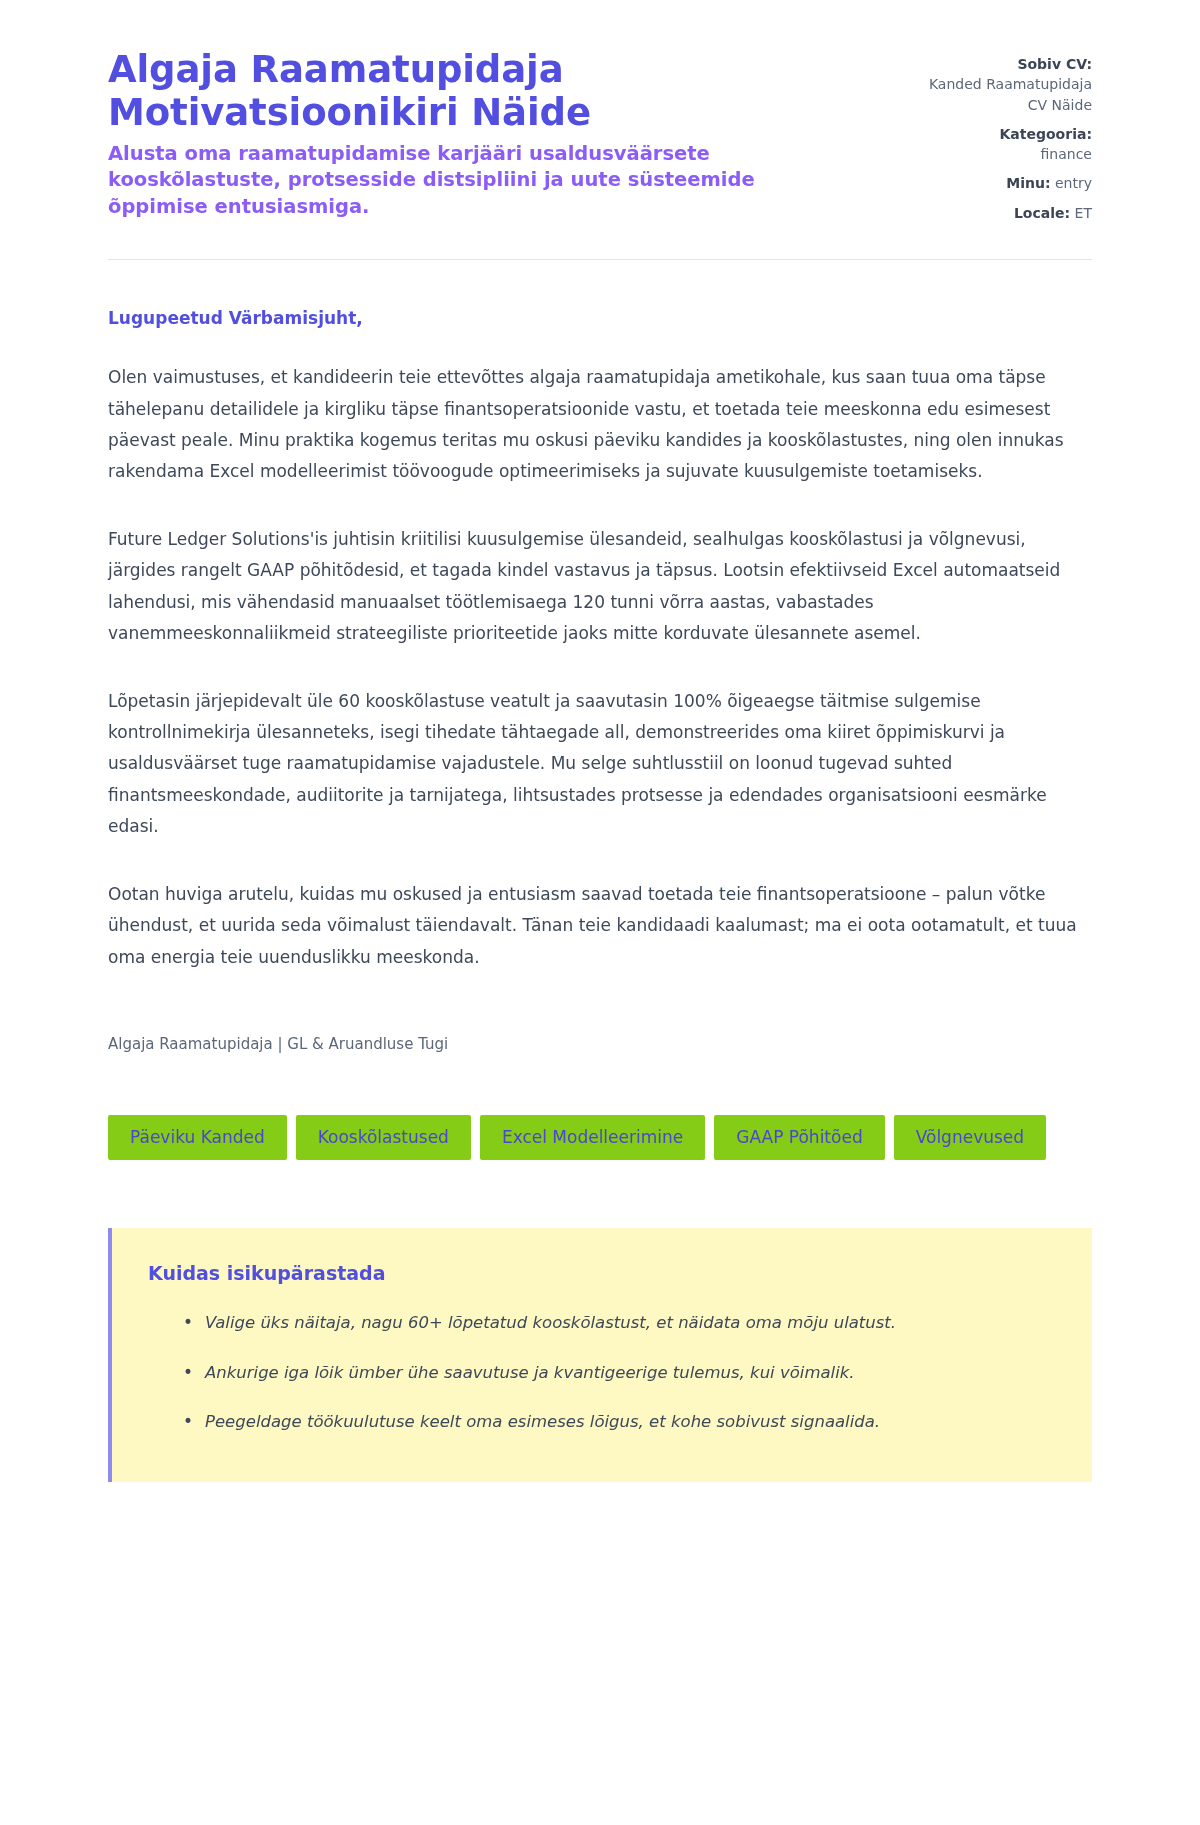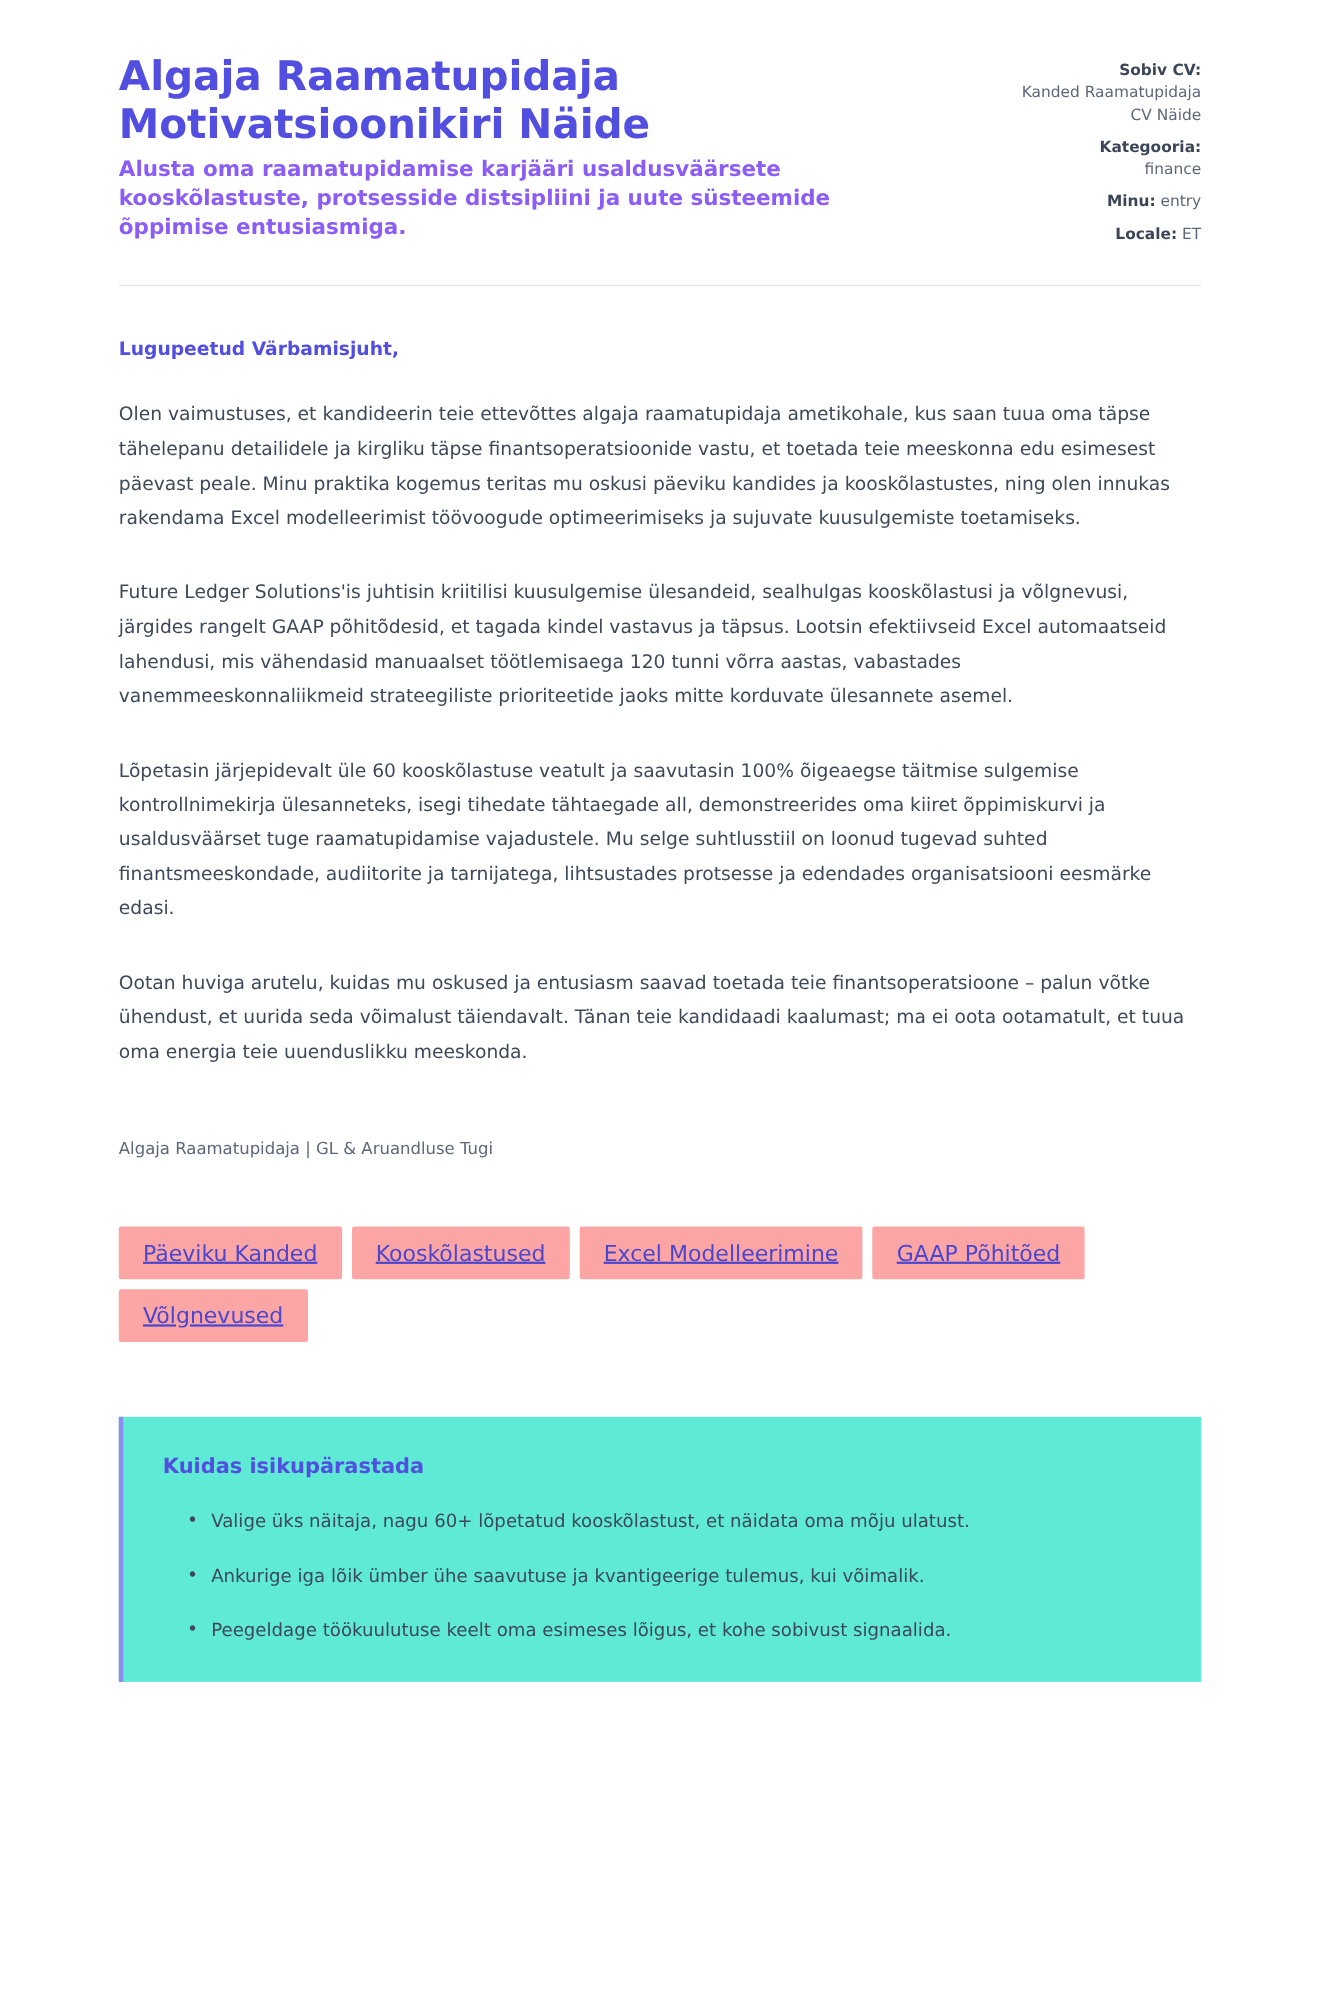--- a/index.html
+++ b/index.html
@@ -107,47 +107,47 @@
   }
 
   
   .tags {
     display: flex;
     flex-wrap: wrap;
     gap: 9px;
     margin-top: 62px;
   }
   .tag {
-    background: #fca5a5;
+    background: #84cc16;
     color: #4b46cf;
-    font-size: 20px;
+    font-size: 17px;
     line-height: 1;
     padding: 14px 22px;
     border-radius: 2px;
     white-space: nowrap;
-    text-decoration: underline;
   }
 
   
   .callout {
     margin-top: 68px;
-    background: #5eead4;
+    background: #fef9c3;
     border-left: 4px solid #8d8bf0;
     padding: 34px 40px 34px 36px;
   }
   .callout-title {
     margin: 0 0 26px 0;
     font-size: 19px;
     font-weight: bold;
     color: #514ee0;
   }
   .callout-list {
-    margin: 0;
+    margin: 13px;
     padding: 0 0 0 22px;
     list-style: none;
+    font-style: italic;
   }
   .callout-list li {
     position: relative;
     font-size: 16.5px;
     line-height: 1.55;
     color: #3d4858;
     margin-bottom: 24px;
     padding-left: 22px;
   }
   .callout-list li:last-child { margin-bottom: 0; }

